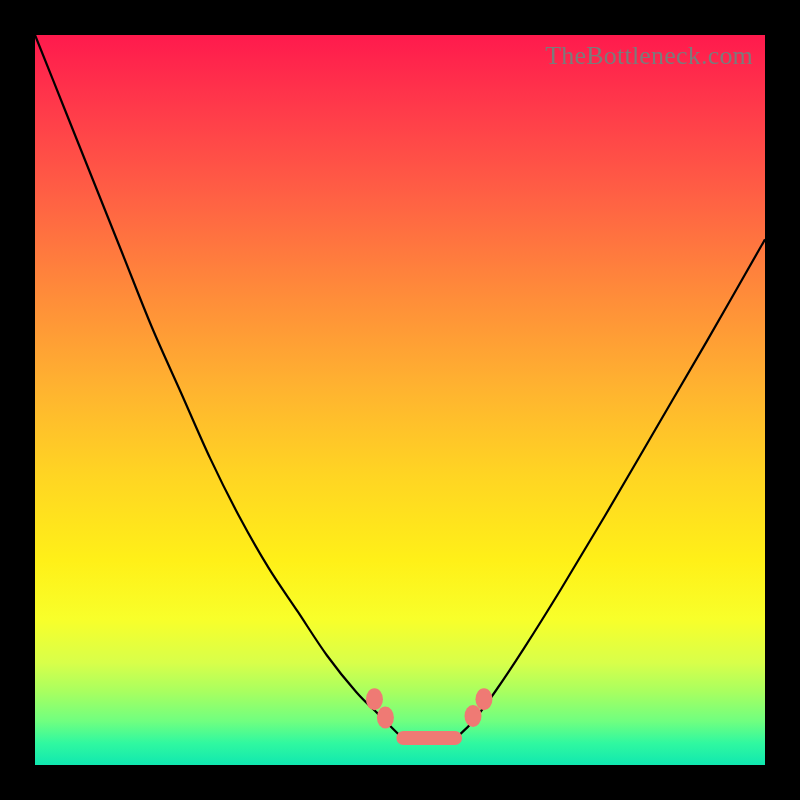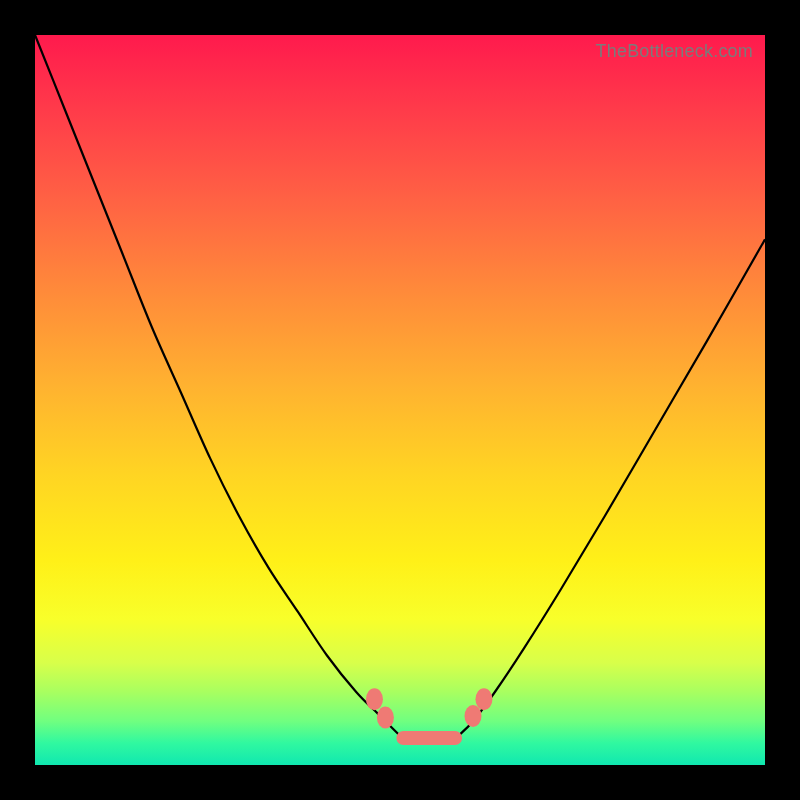--- a/index.html
+++ b/index.html
@@ -38,24 +38,25 @@
       #70ff80 94%,
       #30f8a0 97%,
       #10e8b0 100%
     );
   }
   .watermark {
     position: absolute;
     top: 6px;
     right: 12px;
     color: #7b7b7b;
-    font-size: 18px;
+    font-size: 26px;
     font-weight: 400;
     letter-spacing: 0.2px;
     user-select: none;
+    font-family: Liberation Serif, serif;
   }
   svg.curve {
     position: absolute;
     left: 0;
     top: 0;
     width: 730px;
     height: 730px;
     overflow: visible;
   }
   .curve-path {

